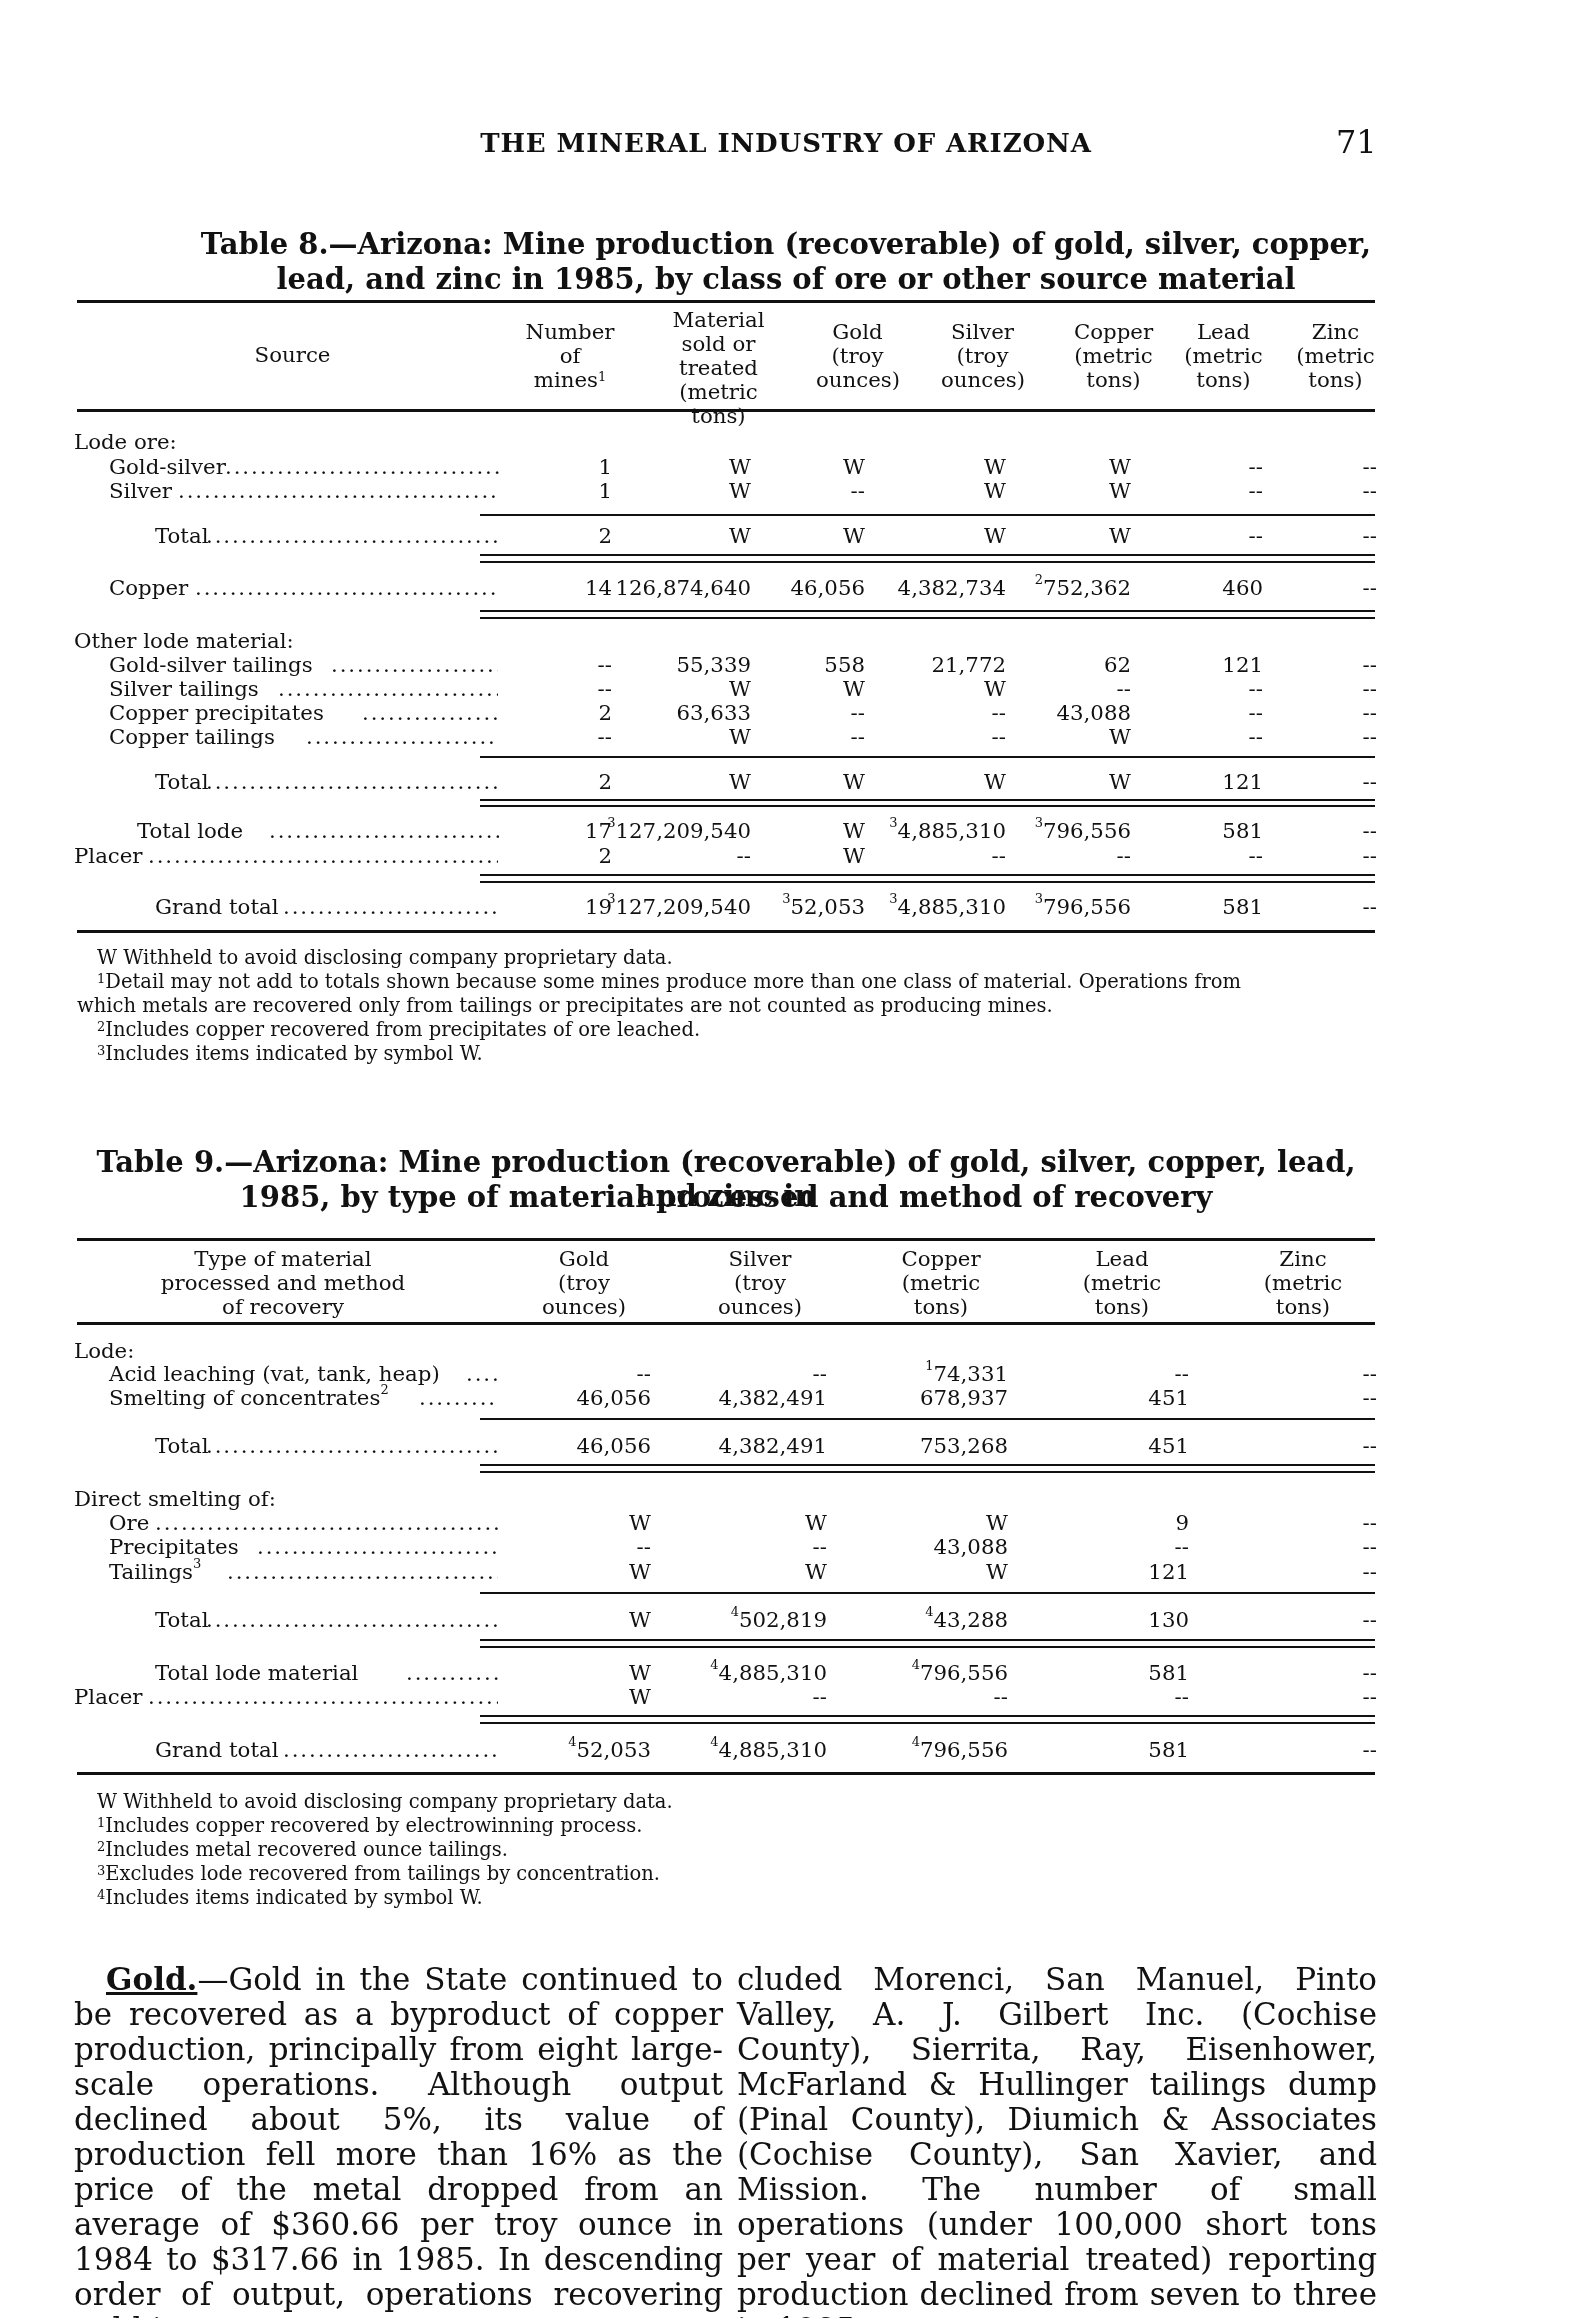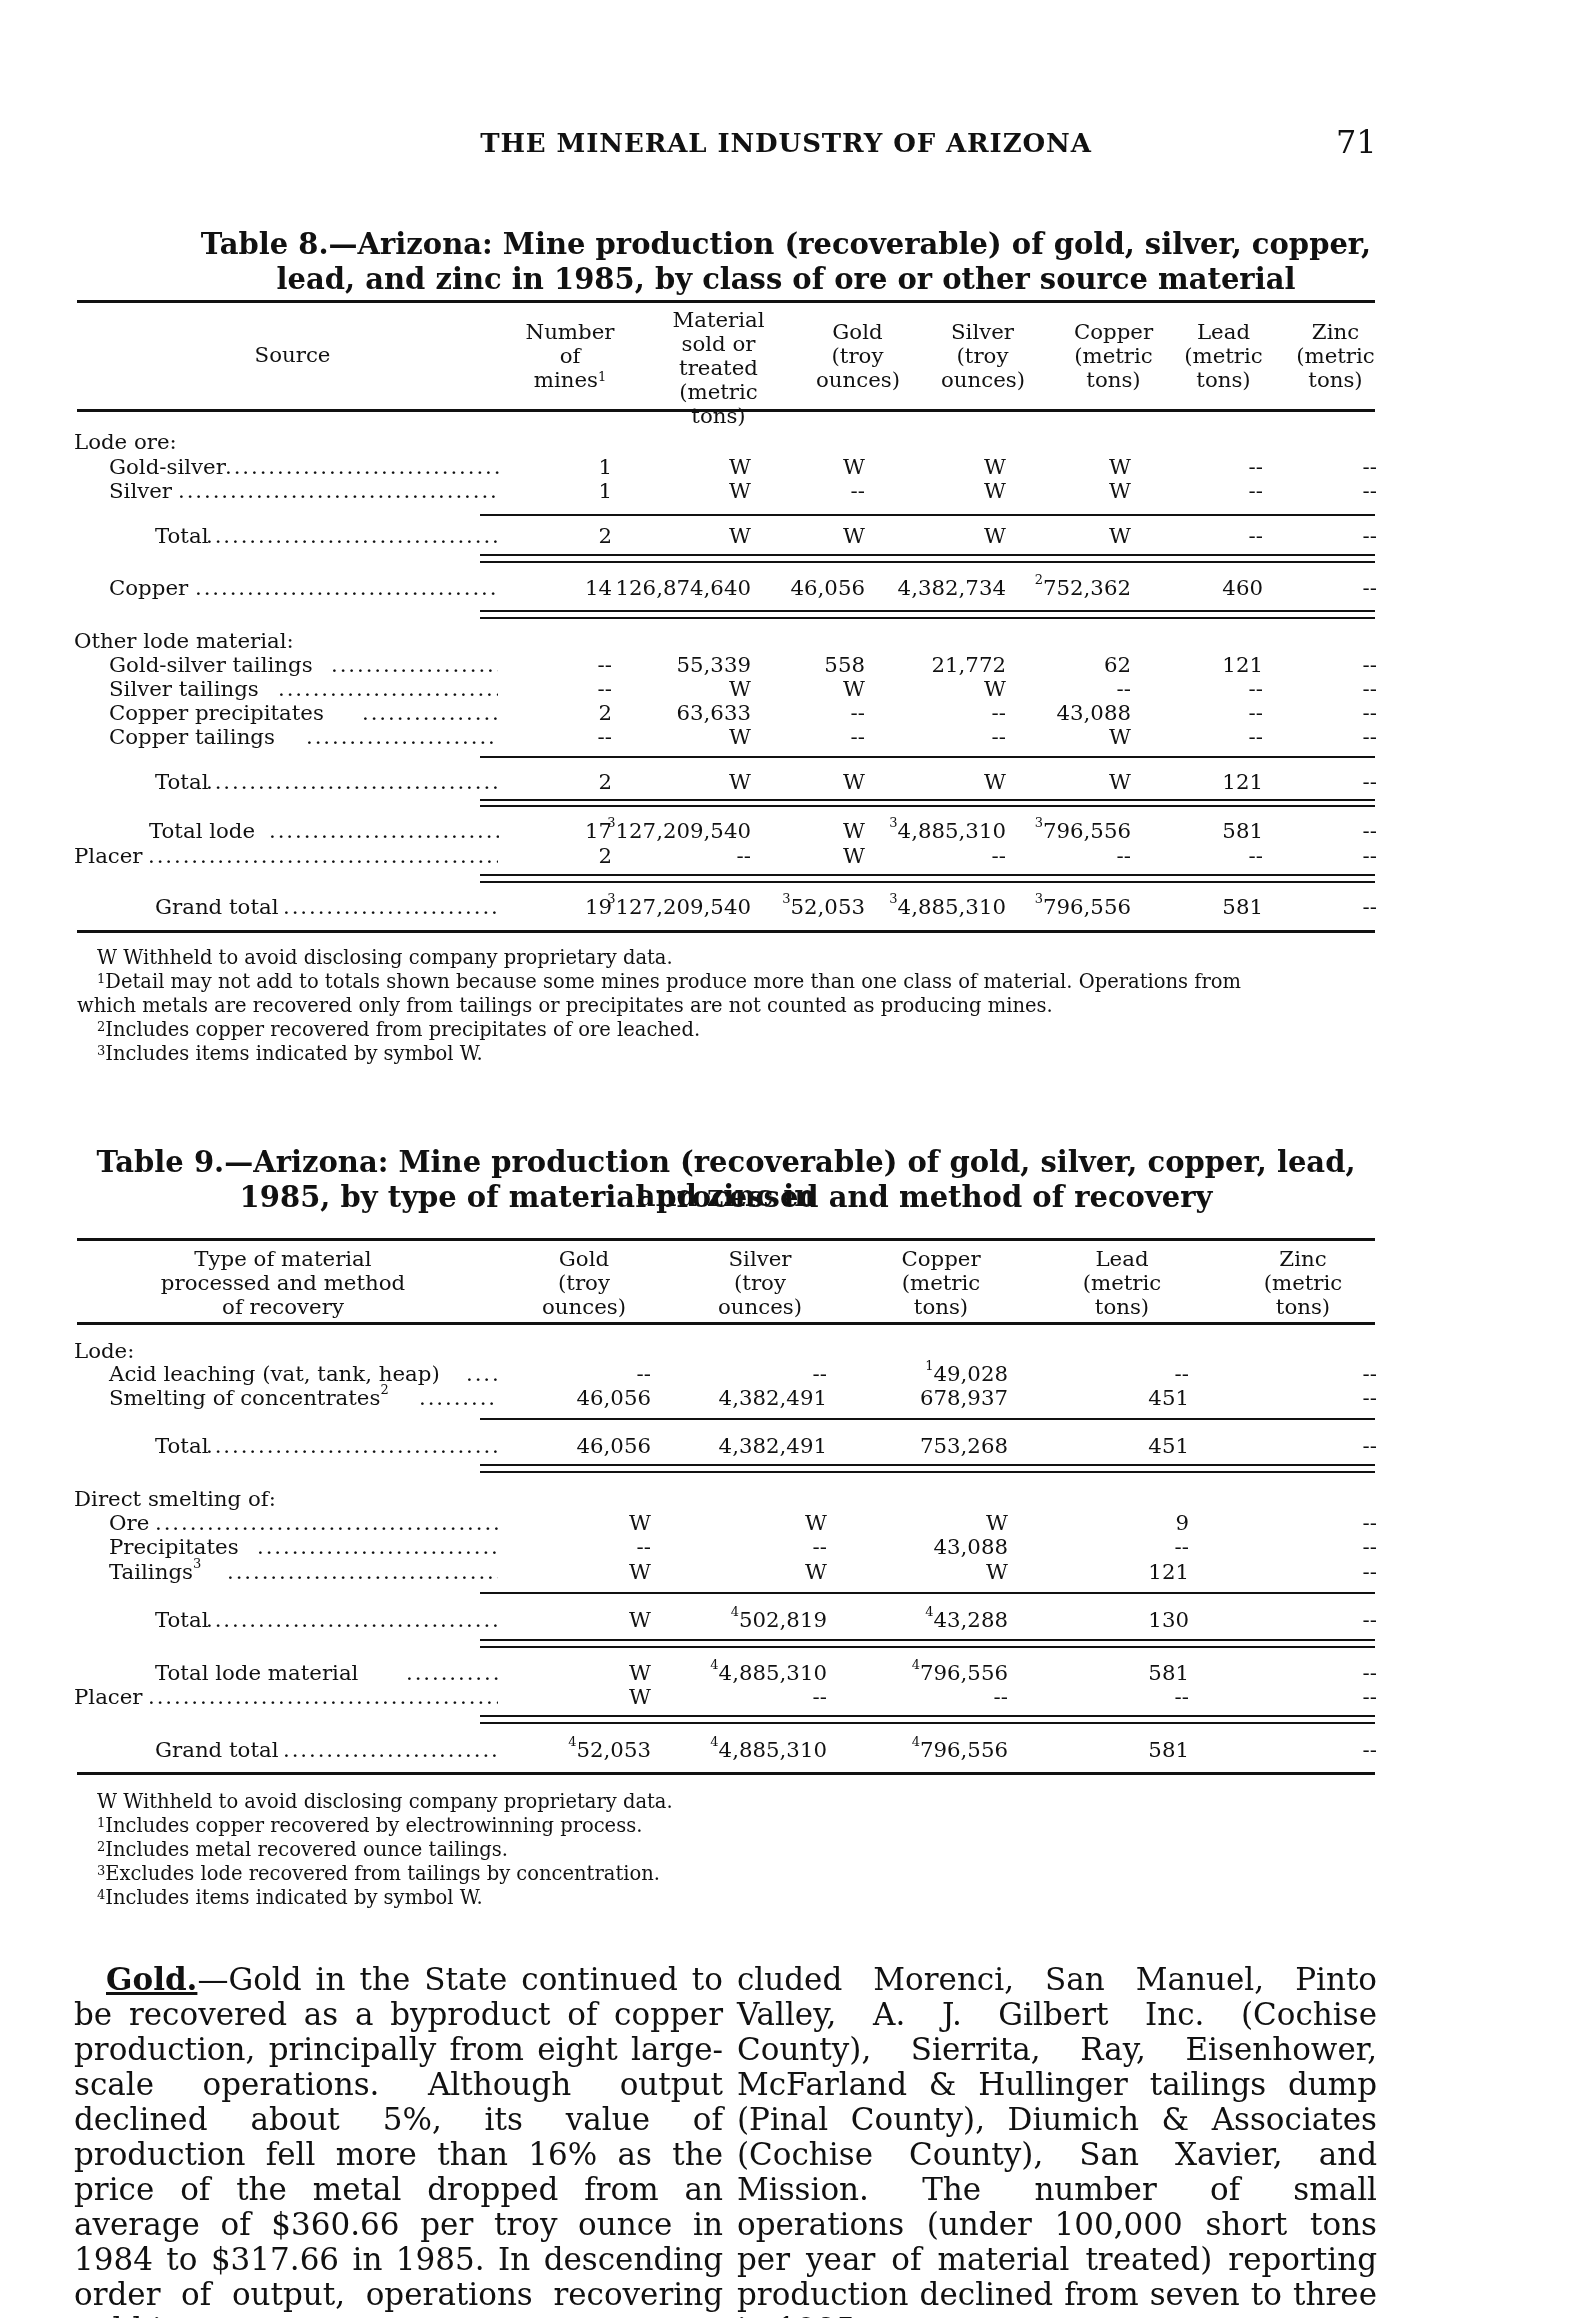--- a/index.html
+++ b/index.html
@@ -191,21 +191,21 @@
     <span class="cell" style="right:371px;">W</span>
     <span class="cell" style="right:246px;">W</span>
     <span class="cell" style="right:114px;">121</span>
     <span class="cell" style="right:0px;">--</span>
   </div>
 
   <div class="abs rule" style="top:799px;left:480px;width:895px;"></div>
   <div class="abs rule" style="top:805px;left:480px;width:895px;"></div>
 
   <div class="row" style="top:818px;">
-    <span class="lbl" style="left:75px;">Total lode</span>
+    <span class="lbl" style="left:63px;">Total lode</span>
     <span class="dots" style="left:195px;width:230px;">................................................................</span>
     <span class="cell" style="right:765px;">17</span>
     <span class="cell" style="right:626px;"><sup>3</sup><span>127,209,540</span></span>
     <span class="cell" style="right:512px;">W</span>
     <span class="cell" style="right:371px;"><sup>3</sup><span>4,885,310</span></span>
     <span class="cell" style="right:246px;"><sup>3</sup><span>796,556</span></span>
     <span class="cell" style="right:114px;">581</span>
     <span class="cell" style="right:0px;">--</span>
   </div>
   <div class="row" style="top:843px;">
@@ -287,21 +287,21 @@
 
   <div class="abs rule-thick" style="top:1322px;left:77px;width:1298px;"></div>
 
   <div class="cat" style="top:1338px;">Lode:</div>
 
   <div class="row" style="top:1361px;">
     <span class="lbl" style="left:35px;">Acid leaching (vat, tank, heap)</span>
     <span class="dots" style="left:392px;width:32px;">................................................................</span>
     <span class="cell" style="right:726px;">--</span>
     <span class="cell" style="right:550px;">--</span>
-    <span class="cell" style="right:369px;"><sup>1</sup><span>49,028</span></span>
+    <span class="cell" style="right:369px;"><sup>1</sup><span>74,331</span></span>
     <span class="cell" style="right:188px;">--</span>
     <span class="cell" style="right:0px;">--</span>
   </div>
   <div class="row" style="top:1385px;">
     <span class="lbl" style="left:35px;"><span>Smelting of concentrates</span><sup>2</sup></span>
     <span class="dots" style="left:345px;width:79px;">................................................................</span>
     <span class="cell" style="right:726px;">46,056</span>
     <span class="cell" style="right:550px;">4,382,491</span>
     <span class="cell" style="right:369px;">678,937</span>
     <span class="cell" style="right:188px;">451</span>

